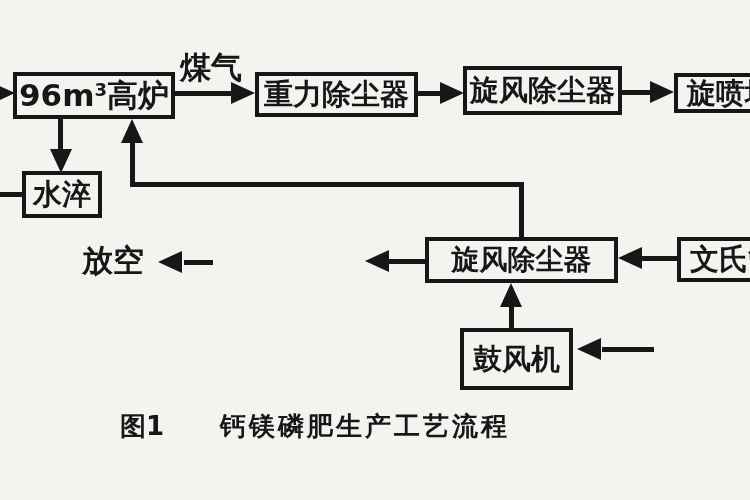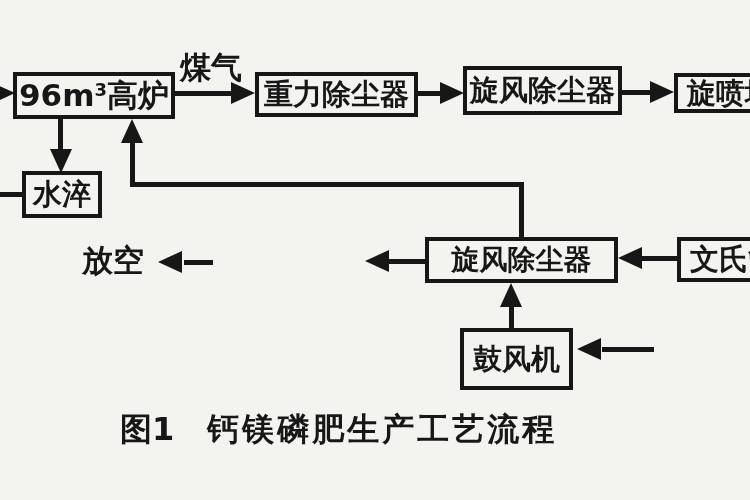--- a/index.html
+++ b/index.html
@@ -35,22 +35,22 @@
   .hline, .vline { position:absolute; background:var(--ink); }
   .hline { height:5px; }
   .vline { width:5px; }
   .arr { position:absolute; width:0; height:0; }
   .arr.r { border-top:11px solid transparent; border-bottom:11px solid transparent; border-left:24px solid var(--ink); }
   .arr.l { border-top:11px solid transparent; border-bottom:11px solid transparent; border-right:24px solid var(--ink); }
   .arr.d { border-left:11px solid transparent; border-right:11px solid transparent; border-top:24px solid var(--ink); }
   .arr.u { border-left:11px solid transparent; border-right:11px solid transparent; border-bottom:24px solid var(--ink); }
   .caption {
     position:absolute; left:120px; top:412px; width:520px;
-    display:flex; align-items:flex-start; gap:33px;
-    font-weight:bold; font-size:32px; color:var(--ink);
+    display:flex; align-items:flex-start; gap:56px;
+    font-weight:bold; font-size:26px; color:var(--ink);
     white-space:nowrap; line-height:1.1;
   }
   .caption .title { letter-spacing:3px; }
 </style>
 </head>
 <body>
 
 <div class="canvas">
 
   <div class="node" style="left:13px; top:72px; width:162px; height:47px;">

